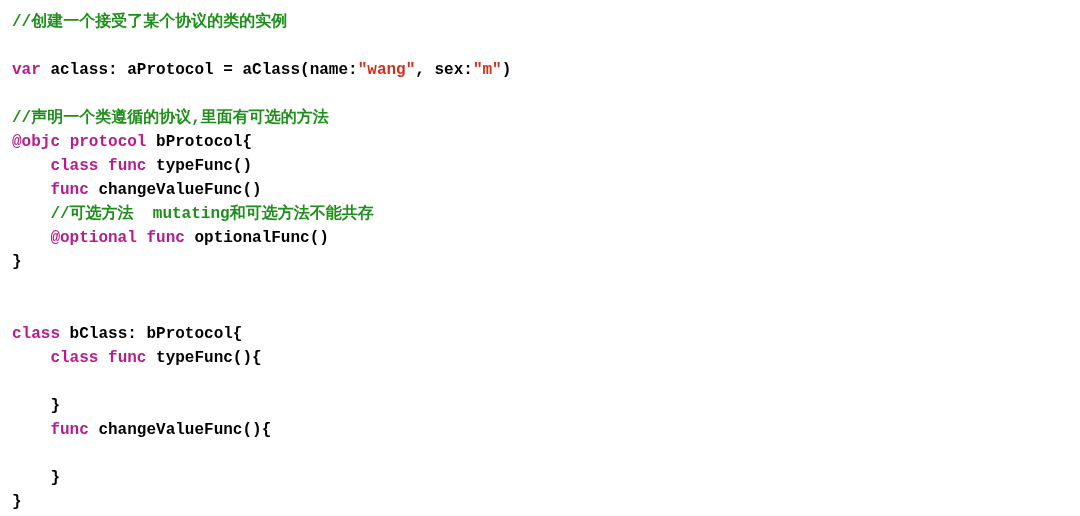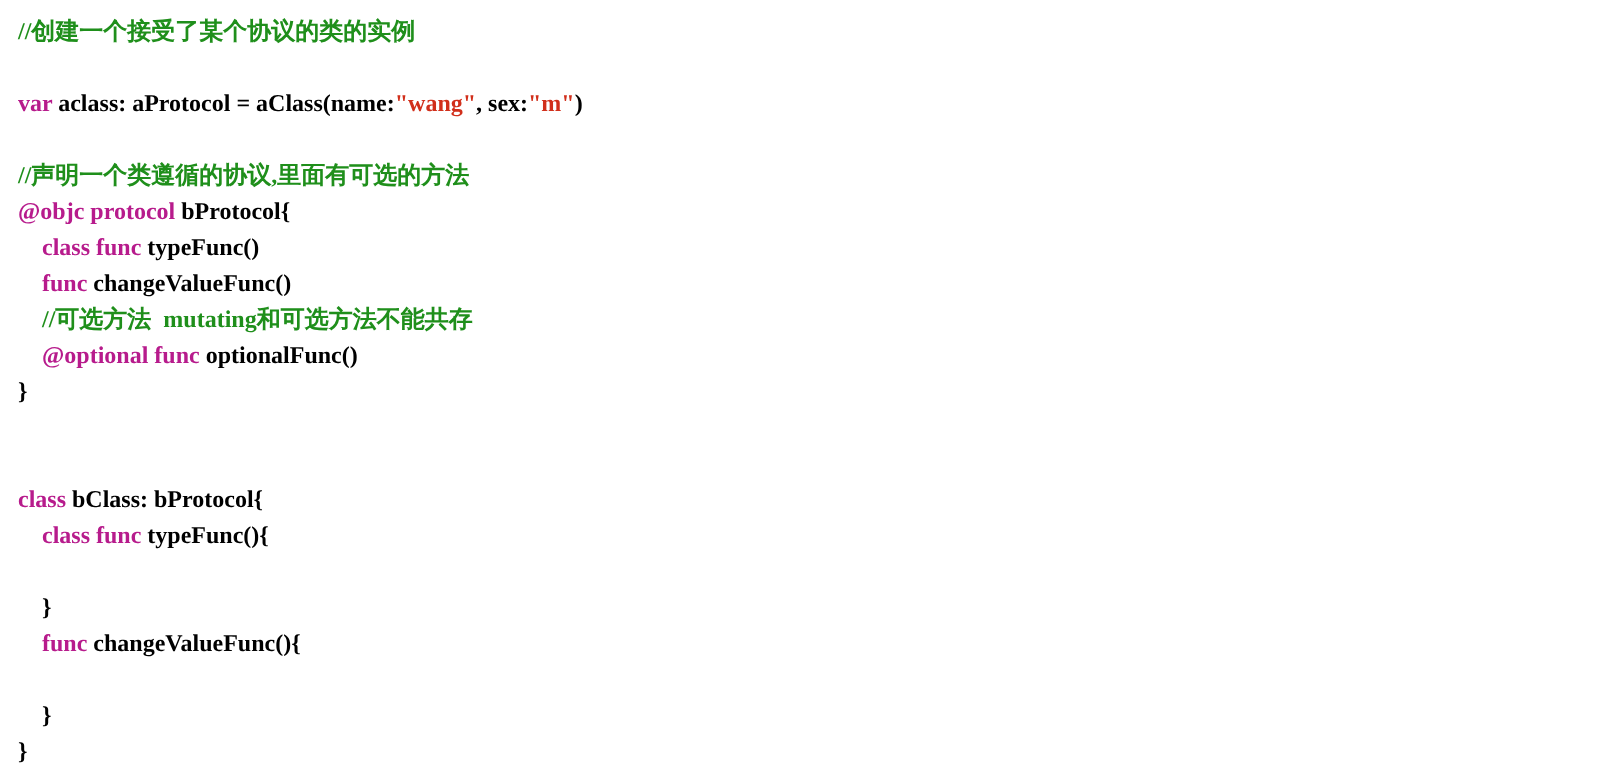--- a/index.html
+++ b/index.html
@@ -7,21 +7,21 @@
       font-size: 16px;
       line-height: 1.5;
       margin: 0;
       padding: 10px 12px;
       background: #ffffff;
       color: #000000;
       font-weight: 600;
     }
     pre {
       margin: 0;
-      font-family: Liberation Serif, serif;
+      font-family: Liberation Mono, monospace;
       white-space: pre;
     }
     .comment  { color: #1F8F1B; }
     .keyword  { color: #B71B8C; }
     .string   { color: #D12F1B; }
     .normal   { color: #000000; }
   </style>
 </head>
 <body>
 

